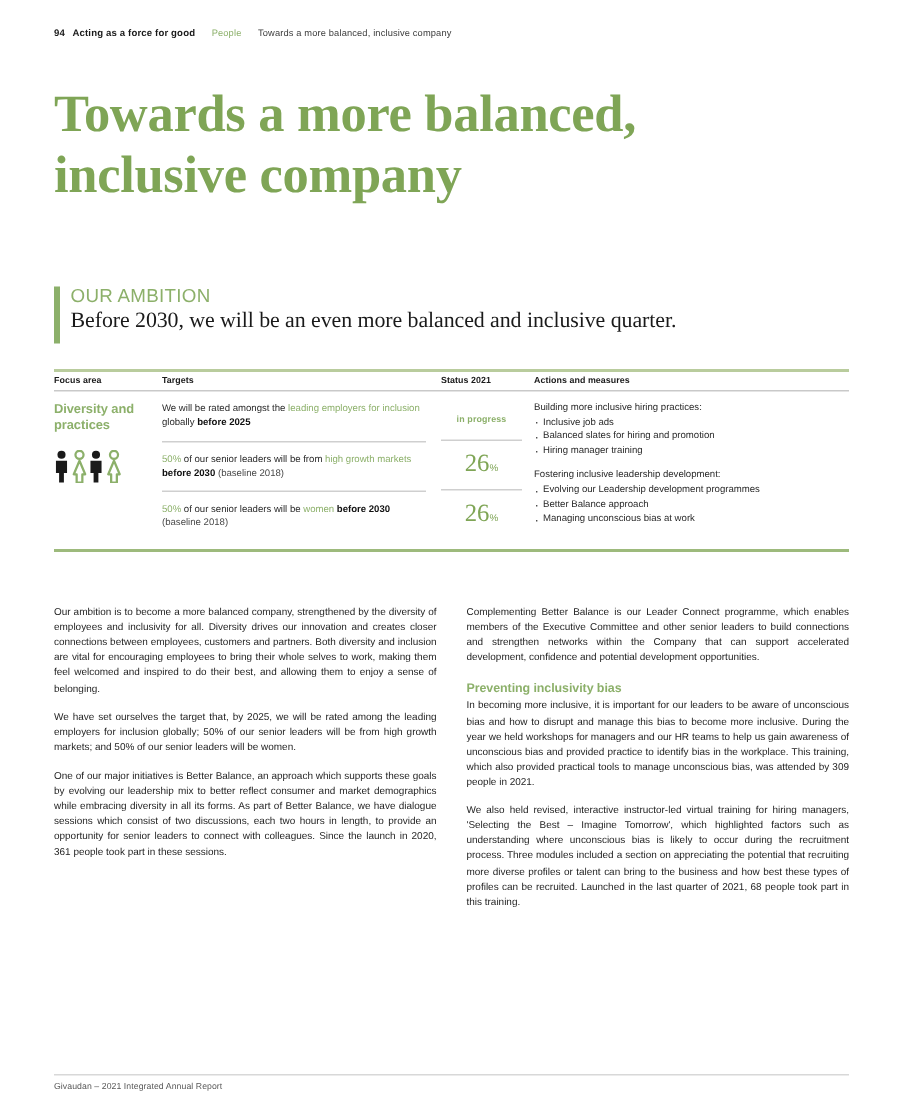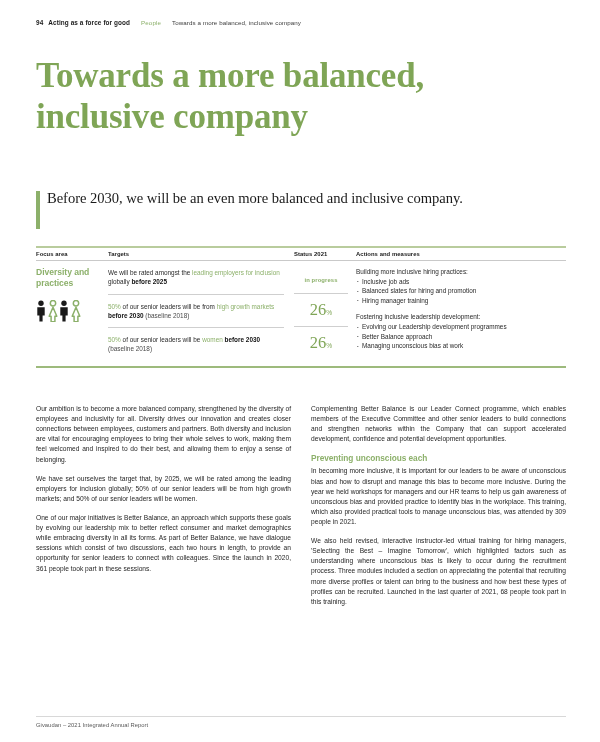--- a/index.html
+++ b/index.html
@@ -251,21 +251,22 @@
   <div class="runhead">
     <span class="pagenum">94</span>
     <span class="section">Acting as a force for good</span>
     <span class="chapter">People</span>
     <span class="subject">Towards a more balanced, inclusive company</span>
   </div>
 
   <h1 class="title">Towards a more balanced, inclusive company</h1>
 
   <div class="ambition">
-    <div class="statement">Before 2030, we will be an even more balanced and inclusive company.</div>
+    <div class="kicker">OUR AMBITION</div>
+    <div class="statement">Before 2030, we will be an even more balanced and inclusive quarter.</div>
   </div>
 
   <div class="tbl">
     <div class="rule-top"></div>
 
     <div class="hdr">
       <div class="col-focus">Focus area</div>
       <div class="col-target">Targets</div>
       <div class="col-status">Status 2021</div>
       <div class="col-actions">Actions and measures</div>
@@ -347,21 +348,21 @@
   </div>
 
   <div class="cols">
     <div class="col">
       <p>Our ambition is to become a more balanced company, strengthened by the diversity of employees and inclusivity for all. Diversity drives our innovation and creates closer connections between employees, customers and partners. Both diversity and inclusion are vital for encouraging employees to bring their whole selves to work, making them feel welcomed and inspired to do their best, and allowing them to enjoy a sense of belonging.</p>
       <p>We have set ourselves the target that, by 2025, we will be rated among the leading employers for inclusion globally; 50% of our senior leaders will be from high growth markets; and 50% of our senior leaders will be women.</p>
       <p>One of our major initiatives is Better Balance, an approach which supports these goals by evolving our leadership mix to better reflect consumer and market demographics while embracing diversity in all its forms. As part of Better Balance, we have dialogue sessions which consist of two discussions, each two hours in length, to provide an opportunity for senior leaders to connect with colleagues. Since the launch in 2020, 361 people took part in these sessions.</p>
     </div>
     <div class="col">
       <p>Complementing Better Balance is our Leader Connect programme, which enables members of the Executive Committee and other senior leaders to build connections and strengthen networks within the Company that can support accelerated development, confidence and potential development opportunities.</p>
-      <div class="subhead">Preventing unconscious each</div>
+      <div class="subhead">Preventing inclusivity bias</div>
       <p>In becoming more inclusive, it is important for our leaders to be aware of unconscious bias and how to disrupt and manage this bias to become more inclusive. During the year we held workshops for managers and our HR teams to help us gain awareness of unconscious bias and provided practice to identify bias in the workplace. This training, which also provided practical tools to manage unconscious bias, was attended by 309 people in 2021.</p>
       <p>We also held revised, interactive instructor-led virtual training for hiring managers, 'Selecting the Best – Imagine Tomorrow', which highlighted factors such as understanding where unconscious bias is likely to occur during the recruitment process. Three modules included a section on appreciating the potential that recruiting more diverse profiles or talent can bring to the business and how best these types of profiles can be recruited. Launched in the last quarter of 2021, 68 people took part in this training.</p>
     </div>
   </div>
 
   <div class="footer">Givaudan – 2021 Integrated Annual Report</div>
 
 </div>
 
 </body></html>

